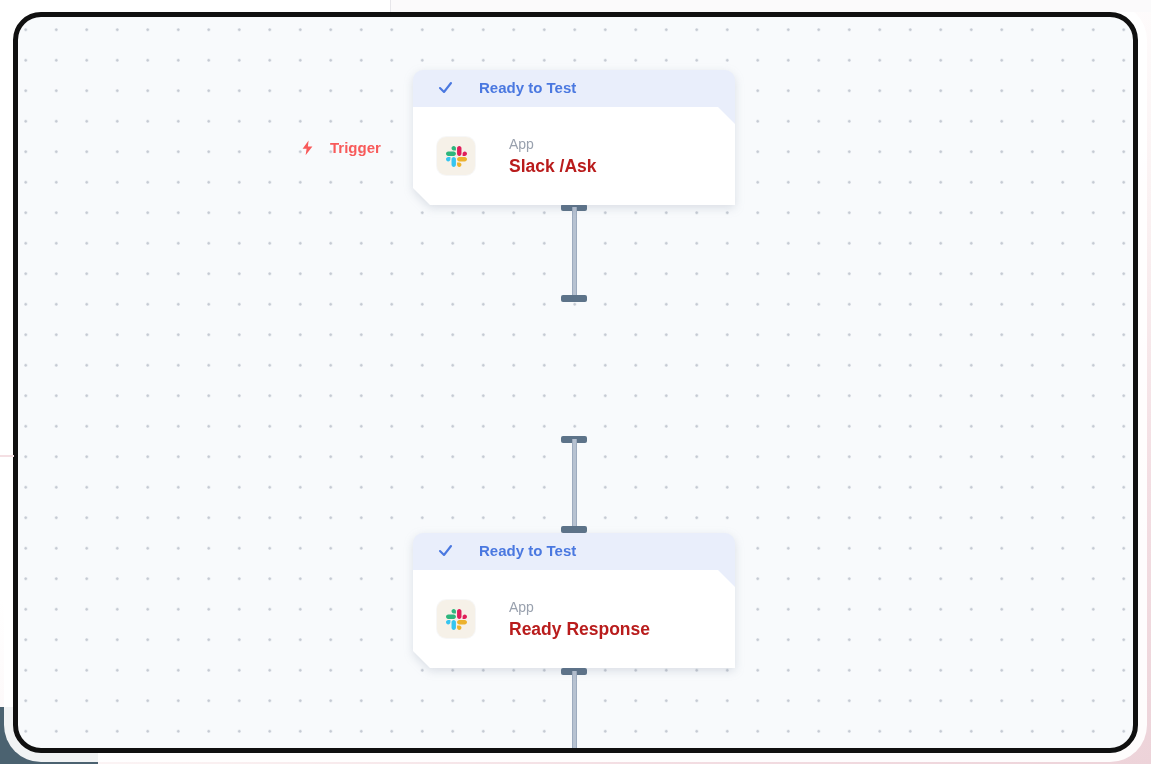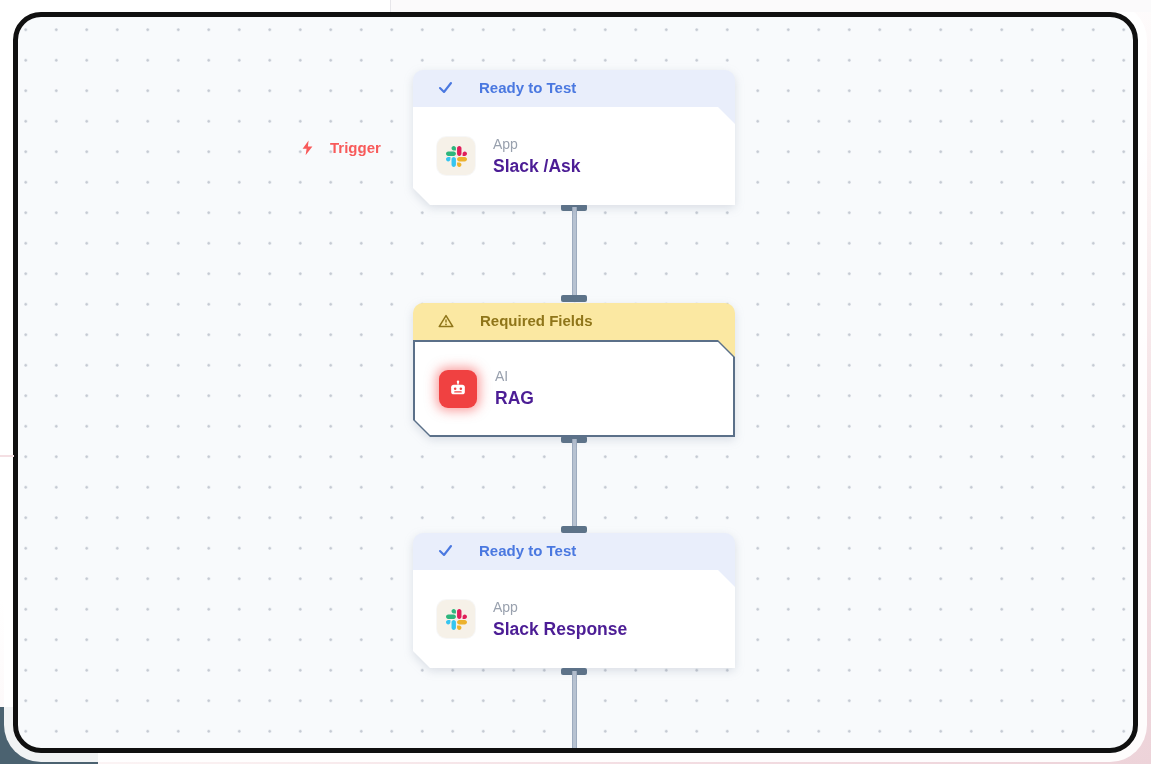--- a/index.html
+++ b/index.html
@@ -35,31 +35,31 @@
     filter:drop-shadow(0 3px 5px rgba(100,116,139,0.20)); }
   .badge { position:absolute; top:0; left:0; right:0; height:58px;
     border-radius:10px 10px 6px 6px; display:flex; align-items:flex-start; padding:9px 0 0 25px;
     font-size:15px; font-weight:600; }
   .badge-inner { display:flex; align-items:center; gap:26px; }
   .badge.status-ready { background:#e9eefb; color:#4a78e0; }
   .badge.status-warning { background:#fbe8a2; color:#8f7519; }
   .cut-card { clip-path:polygon(0 0, calc(100% - 17px) 0, 100% 17px, 100% 100%, 17px 100%, 0 calc(100% - 17px)); }
   .card { position:absolute; top:37px; left:0; right:0; background:#ffffff;
     display:flex; align-items:center; padding-left:24px; }
-  .card.h98 { height:98px; }
+  .card.h98 { height:98px;gap:16px; }
   .card-border { position:absolute; top:37px; left:0; right:0; height:97px; background:#5b7089; }
   .card-border .card { top:2px; left:2px; right:2px; height:93px;
     clip-path:polygon(0 0, calc(100% - 15px) 0, 100% 15px, 100% 100%, 15px 100%, 0 calc(100% - 15px)); }
   .app-icon { width:38px; height:38px; border-radius:9px; flex:0 0 auto;
     display:flex; align-items:center; justify-content:center; }
   .app-icon.slack-bg { background:#f6f1e8; box-shadow:0 0 0 1px rgba(0,0,0,0.03); }
   .app-icon.robot-bg { background:#f04141; box-shadow:0 0 11px 3px rgba(245,70,70,0.50); }
   .card-text { margin-left:18px; display:flex; flex-direction:column; gap:4px; }
   .cat { font-size:14px; color:#99a1ae; }
-  .title { font-size:17.5px; font-weight:700; color:#4c1d95; }
+  .title { font-size:17.5px; font-weight:700; color:#b91c1c; }
 
   
   .edge-line { position:absolute; width:5px; background:#b7c2d1;
     border-left:1px solid #9dabbe; border-right:1px solid #9dabbe; z-index:3; }
   .edge-cap { position:absolute; width:26px; height:7px; background:#5d7389; border-radius:2px; z-index:3; }
 </style>
 </head>
 <body>
 
 <div class="top-strip">
@@ -100,48 +100,20 @@
         <span class="title">Slack /Ask</span>
       </div>
     </div>
   </div>
 
   <div class="edge-cap" style="left:543px; top:187px;"></div>
   <div class="edge-line" style="left:554px; top:190px; height:93px;"></div>
   <div class="edge-cap" style="left:543px; top:278px;"></div>
 
   <div class="node" style="top:286px; height:134px;">
-    <div class="badge status-warning">
-      <div class="badge-inner">
-        <svg width="16" height="14" viewBox="0 0 16 14">
-          <path d="M8 1.6 L14.8 12.6 H1.2 Z" fill="none" stroke="#8f7519" stroke-width="1.5" stroke-linejoin="round"></path>
-          <rect x="7.3" y="5.2" width="1.4" height="3.6" rx="0.7" fill="#8f7519"></rect>
-          <circle cx="8" cy="10.4" r="0.9" fill="#8f7519"></circle>
-        </svg>
-        <span>Required Fields</span>
-      </div>
-    </div>
-    <div class="card-border cut-card">
-      <div class="card">
-        <div class="app-icon robot-bg">
-          <svg width="20" height="20" viewBox="0 0 24 24">
-            <rect x="11.1" y="3.4" width="1.8" height="3.2" fill="#ffffff"></rect>
-            <circle cx="12" cy="3.4" r="1.5" fill="#ffffff"></circle>
-            <rect x="3.8" y="6.8" width="16.4" height="11.6" rx="3.2" fill="#ffffff"></rect>
-            <circle cx="8.6" cy="11.6" r="1.5" fill="#f04141"></circle>
-            <circle cx="15.4" cy="11.6" r="1.5" fill="#f04141"></circle>
-            <rect x="7.4" y="14.6" width="9.2" height="1.7" rx="0.85" fill="#f04141"></rect>
-          </svg>
-        </div>
-        <div class="card-text">
-          <span class="cat">AI</span>
-          <span class="title">RAG</span>
-        </div>
-      </div>
-    </div>
   </div>
 
   <div class="edge-cap" style="left:543px; top:419px;"></div>
   <div class="edge-line" style="left:554px; top:422px; height:92px;"></div>
   <div class="edge-cap" style="left:543px; top:509px;"></div>
 
   <div class="node" style="top:516px; height:135px;">
     <div class="badge status-ready">
       <div class="badge-inner">
         <svg width="15" height="13" viewBox="0 0 15 13">
@@ -154,21 +126,21 @@
       <div class="app-icon slack-bg">
         <svg width="21" height="21" viewBox="0 0 122.8 122.8">
           <path fill="#36C5F0" d="M25.8 77.6c0 7.1-5.8 12.9-12.9 12.9S0 84.7 0 77.6s5.8-12.9 12.9-12.9h12.9v12.9zm6.5 0c0-7.1 5.8-12.9 12.9-12.9s12.9 5.8 12.9 12.9v32.3c0 7.1-5.8 12.9-12.9 12.9s-12.9-5.8-12.9-12.9V77.6z"></path>
           <path fill="#2EB67D" d="M45.2 25.8c-7.1 0-12.9-5.8-12.9-12.9S38.1 0 45.2 0s12.9 5.8 12.9 12.9v12.9H45.2zm0 6.5c7.1 0 12.9 5.8 12.9 12.9s-5.8 12.9-12.9 12.9H12.9C5.8 58.1 0 52.3 0 45.2s5.8-12.9 12.9-12.9h32.3z"></path>
           <path fill="#E01E5A" d="M97 45.2c0-7.1 5.8-12.9 12.9-12.9s12.9 5.8 12.9 12.9-5.8 12.9-12.9 12.9H97V45.2zm-6.5 0c0 7.1-5.8 12.9-12.9 12.9s-12.9-5.8-12.9-12.9V12.9C64.7 5.8 70.5 0 77.6 0s12.9 5.8 12.9 12.9v32.3z"></path>
           <path fill="#ECB22E" d="M77.6 97c7.1 0 12.9 5.8 12.9 12.9s-5.8 12.9-12.9 12.9-12.9-5.8-12.9-12.9V97h12.9zm0-6.5c-7.1 0-12.9-5.8-12.9-12.9s5.8-12.9 12.9-12.9h32.3c7.1 0 12.9 5.8 12.9 12.9s-5.8 12.9-12.9 12.9H77.6z"></path>
         </svg>
       </div>
       <div class="card-text">
         <span class="cat">App</span>
-        <span class="title">Slack Response</span>
+        <span class="title">Ready Response</span>
       </div>
     </div>
   </div>
 
   <div class="edge-cap" style="left:543px; top:651px;"></div>
   <div class="edge-line" style="left:554px; top:654px; height:77px;"></div>
 
 </div>
 
 </body></html>

